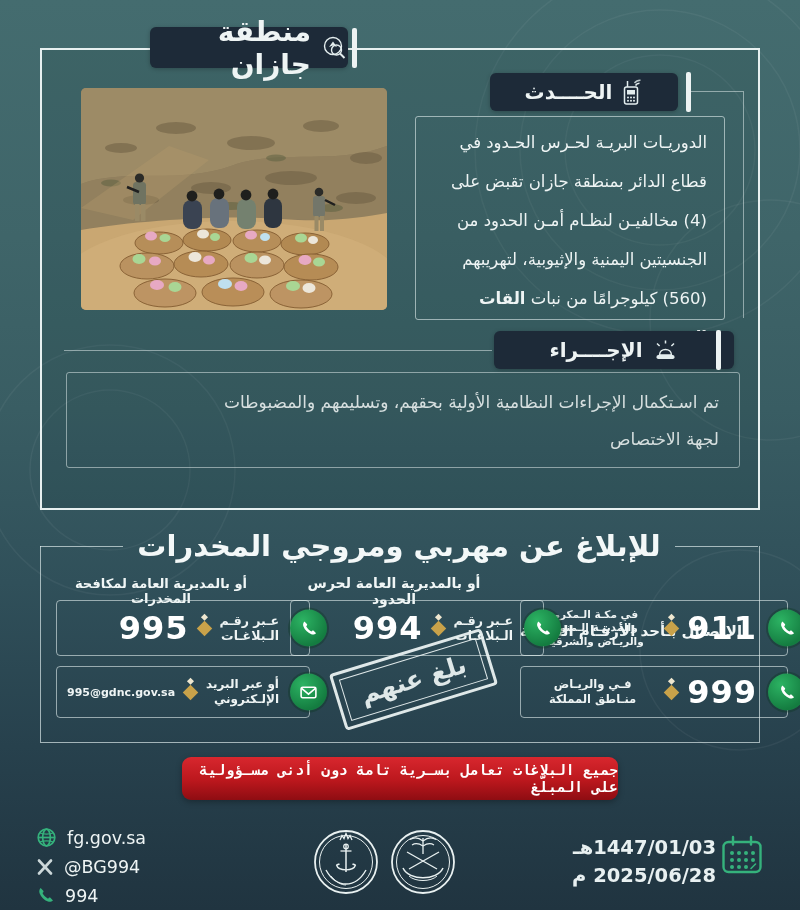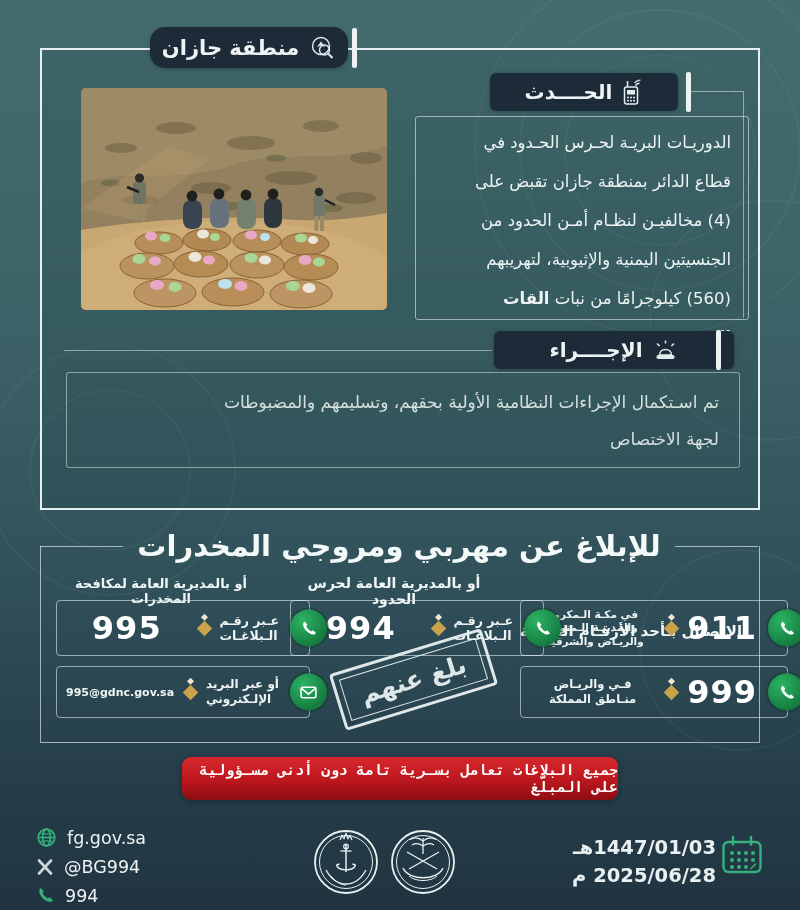--- a/index.html
+++ b/index.html
@@ -9,26 +9,26 @@
     background:linear-gradient(180deg,#446c6f 0%,#3f6569 26%,#395d63 45%,#30505a 64%,#27414d 82%,#203440 100%);
   }
   .bg-arcs{position:absolute;inset:0;pointer-events:none;}
   
   .chip{position:absolute;background:#1d2a38;border-radius:6px;display:flex;align-items:center;justify-content:center;gap:9px;font-weight:bold;z-index:3;box-shadow:0 1px 4px rgba(0,0,0,.25);}
   .vbar{position:absolute;width:5px;background:#edf3f3;border-radius:2px;z-index:3;}
   .hairline{position:absolute;background:rgba(233,243,243,.5);z-index:1;}
   .box-outline{position:absolute;border:1px solid rgba(226,239,239,.6);border-radius:3px;}
   
   .card{position:absolute;left:40px;top:48px;width:716px;height:458px;border:2px solid #e7f0f0;background:rgba(14,38,44,.10);z-index:1;}
-  .region-chip{left:150px;top:27px;width:198px;height:41px;font-size:21px;border-radius:15px;}
+  .region-chip{left:150px;top:27px;width:198px;height:41px;font-size:28px;}
   .region-bar{left:352px;top:28px;height:40px;}
   .photo{position:absolute;left:81px;top:88px;width:306px;height:222px;border-radius:5px;overflow:hidden;z-index:2;}
   .event-chip{left:490px;top:73px;width:188px;height:38px;font-size:20px;}
   .event-bar{left:686px;top:72px;height:40px;}
-  .event-box{left:415px;top:116px;width:308px;height:202px;z-index:2;padding-left:24px;}
+  .event-box{left:415px;top:116px;width:308px;height:202px;z-index:2;}
   .event-text{padding:6px 17px 0 10px;font-size:16.5px;line-height:39px;text-align:right;}
   .event-text b{font-weight:bold;}
   .proc-chip{left:494px;top:331px;width:240px;height:38px;font-size:20px;}
   .proc-bar{left:716px;top:330px;height:40px;}
   .proc-box{left:66px;top:372px;width:672px;height:94px;}
   .proc-text{padding:11px 20px 0 20px;font-size:17px;line-height:37px;text-align:right;}
   
   .report-box{position:absolute;left:40px;top:546px;width:718px;height:196px;border:1px solid rgba(231,242,242,.65);border-top:none;}
   .report-title-row{position:absolute;left:40px;top:527px;width:718px;height:38px;display:flex;align-items:center;gap:14px;z-index:2;}
   .report-title-row .line{flex:1;height:1px;background:rgba(231,242,242,.65);}
@@ -37,24 +37,24 @@
   .col-h.numbers{left:512px;top:574px;width:238px;font-size:15px;margin-top:48px;}
   .col-h.guard{left:284px;top:575px;width:220px;font-size:14px;}
   .col-h.narc{left:50px;top:576px;width:222px;font-size:13px;}
   .info-row{position:absolute;border:1px solid rgba(226,239,239,.6);border-radius:4px;display:flex;align-items:center;gap:7px;padding:0 30px 0 8px;}
   .r911{left:520px;top:600px;width:228px;height:54px;}
   .r999{left:520px;top:666px;width:228px;height:50px;}
   .r994{left:290px;top:600px;width:214px;height:54px;}
   .r995{left:56px;top:600px;width:214px;height:54px;}
   .rmail{left:56px;top:666px;width:214px;height:50px;}
   .big-num{font-size:32px;font-weight:bold;letter-spacing:1px;color:#ffffff;}
-  .flex1{flex:1;text-align:center;}
+  .flex1{flex:1;text-align:right;}
   .small-lines{font-size:10.5px;line-height:13.5px;font-weight:bold;text-align:center;color:#eef4f4;}
   .small-lines.w2{font-size:11.5px;line-height:15px;}
-  .label-lines{font-size:12.5px;line-height:15.5px;font-weight:bold;text-align:left;}
+  .label-lines{font-size:12.5px;line-height:15.5px;font-weight:bold;text-align:right;}
   .email-val{font-size:11px;direction:ltr;font-weight:bold;}
   .phone-badge{position:absolute;right:-18px;top:50%;transform:translateY(-50%);width:37px;height:37px;border-radius:50%;
     background:radial-gradient(circle at 35% 30%,#2cb363,#147c40 72%);display:flex;align-items:center;justify-content:center;
     box-shadow:0 0 0 2px rgba(8,54,30,.35);z-index:2;}
   .diamond{position:relative;width:11px;height:11px;background:#c9a24a;transform:rotate(45deg);flex:0 0 auto;margin:0 3px;}
   .diamond::after{content:'';position:absolute;width:5px;height:5px;background:#efe7d0;top:-5px;left:-5px;}
   .stamp{position:absolute;left:334px;top:650px;transform:rotate(-17deg);border:3px solid #e9f1f1;border-radius:4px;
     outline:1.5px solid #e9f1f1;outline-offset:-9px;padding:12px 22px;font-size:25px;font-weight:bold;color:#e9f1f1;opacity:.95;}
   
   .notice{position:absolute;left:182px;top:757px;width:436px;height:43px;border-radius:9px;display:flex;align-items:center;justify-content:center;

